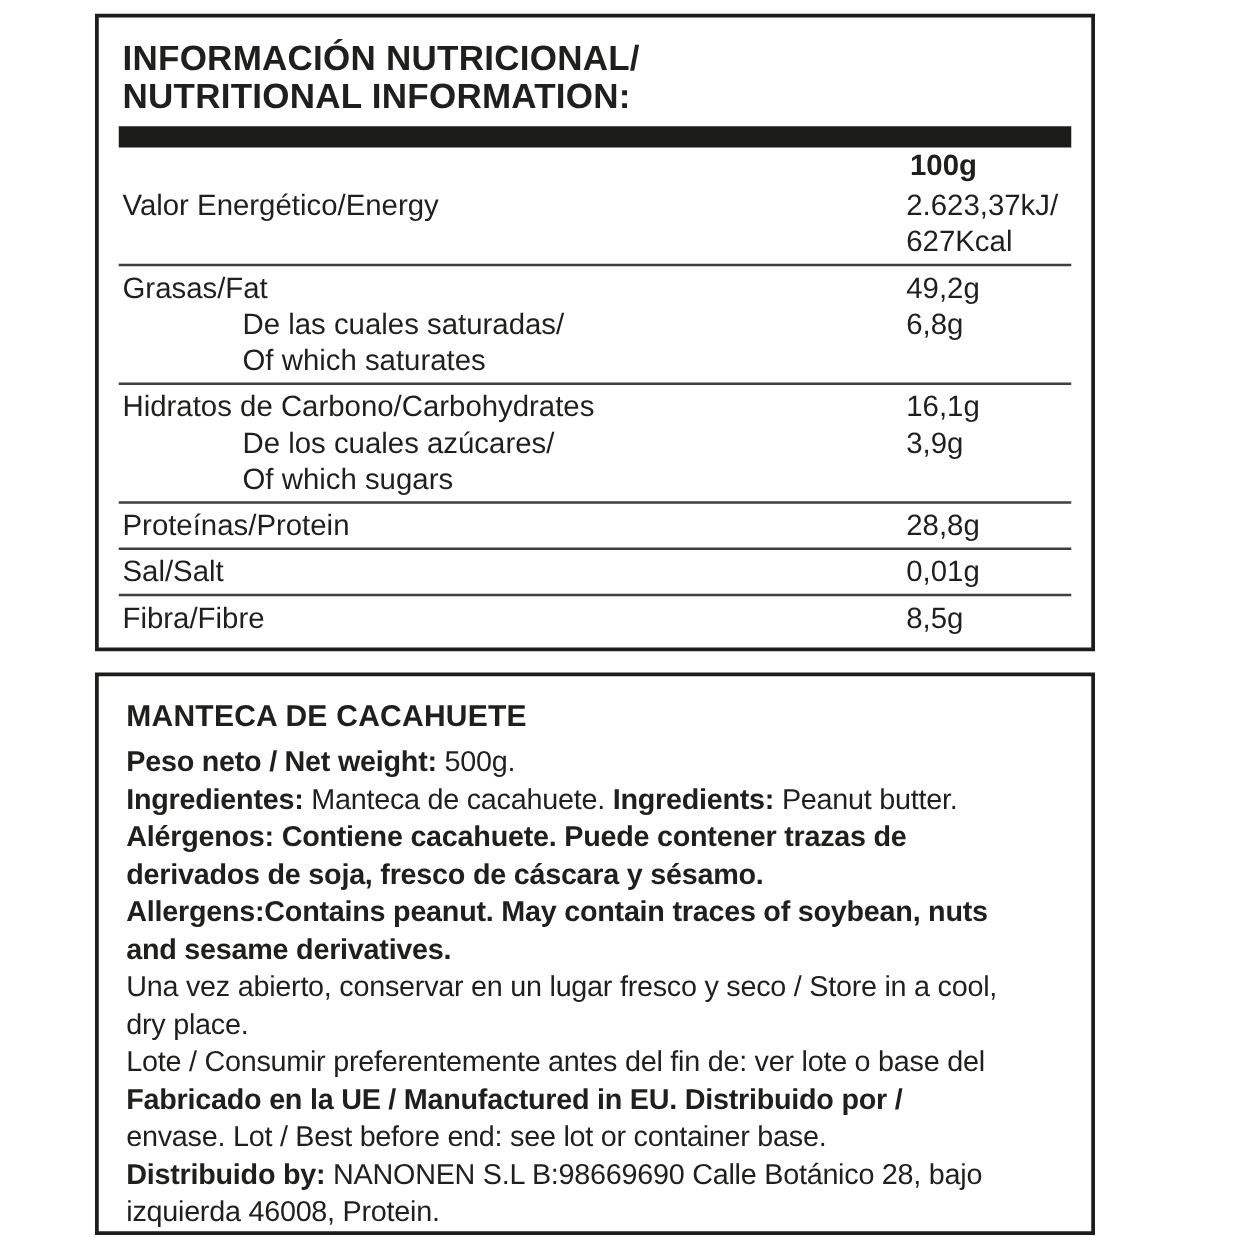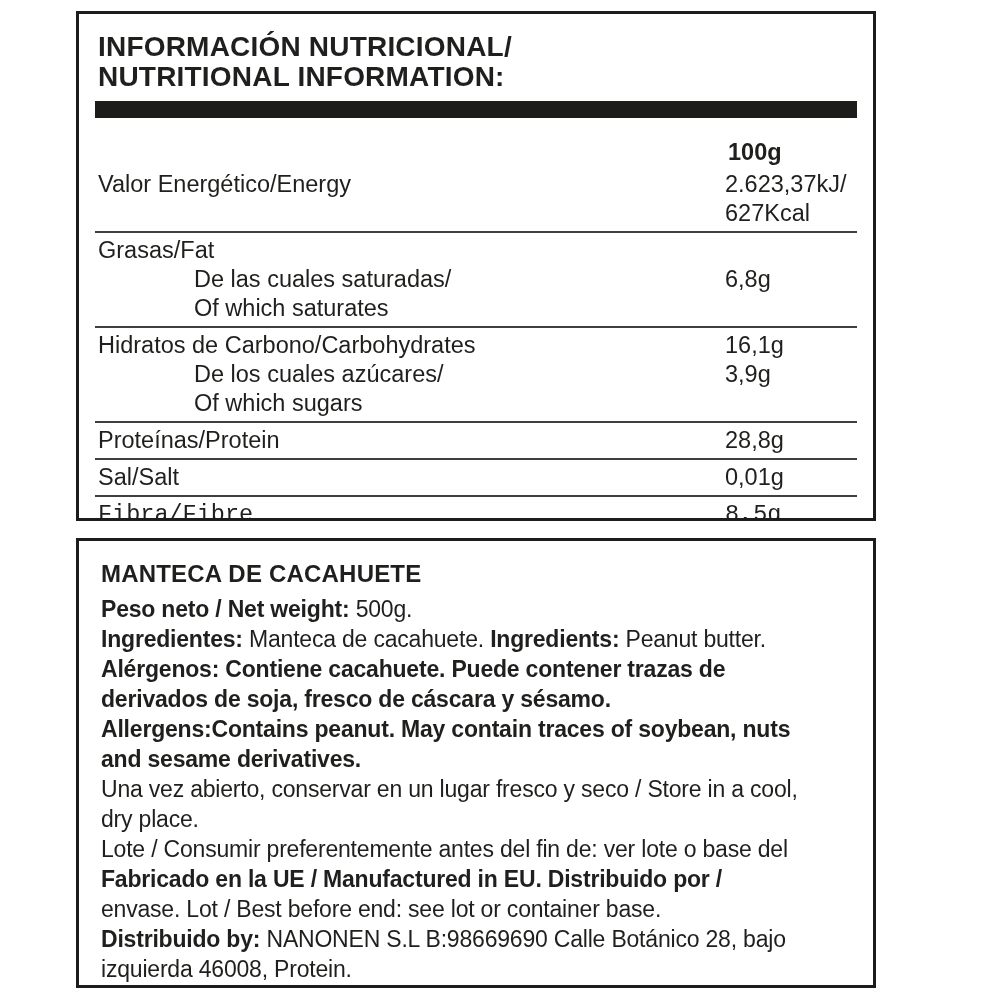--- a/index.html
+++ b/index.html
@@ -31,31 +31,31 @@
     font-weight: bold;
     font-size: 28px;
     line-height: 30px;
     letter-spacing: 0.2px;
   }
   .bar {
     height: 17px;
     background: #1c1c1a;
     margin-top: 9px;
   }
-  .ntable { margin-top: 20px; font-size: 23.5px; }
+  .ntable { margin-top: 0; font-size: 23.5px; }
   .col-header {
     margin-left: 633px;
     font-weight: bold;
     line-height: 29px;
   }
   .group {
     padding: 3px 0;
     border-bottom: 2px solid #3f3f3f;
   }
-  .group.last { border-bottom: none; font-family: Liberation Mono, monospace; }
+  .group.last { border-bottom: none; }
   .nrow { display: flex; line-height: 29px; }
   .nlabel { width: 630px; flex: none; padding-left: 3px; box-sizing: border-box; }
   .nrow.indent .nlabel { padding-left: 99px; }
   .nvalue { flex: 1; }
 
   
   .p2-inner {
     padding: 13px 16px 0 22px;
     font-size: 23px;
     line-height: 30px;
@@ -87,20 +87,23 @@
             <span class="nlabel">Valor Energético/Energy</span>
             <span class="nvalue">
               <div>2.623,37kJ/</div>
               <div>627Kcal</div>
             </span>
           </div>
         </div>
         <div class="group">
           <div class="nrow">
             <span class="nlabel">Grasas/Fat</span>
+            <span class="nvalue">
+              <div>49,2g</div>
+            </span>
           </div>
           <div class="nrow indent">
             <span class="nlabel">De las cuales saturadas/</span>
             <span class="nvalue">
               <div>6,8g</div>
             </span>
           </div>
           <div class="nrow indent">
             <span class="nlabel">Of which saturates</span>
             <span class="nvalue"></span>

